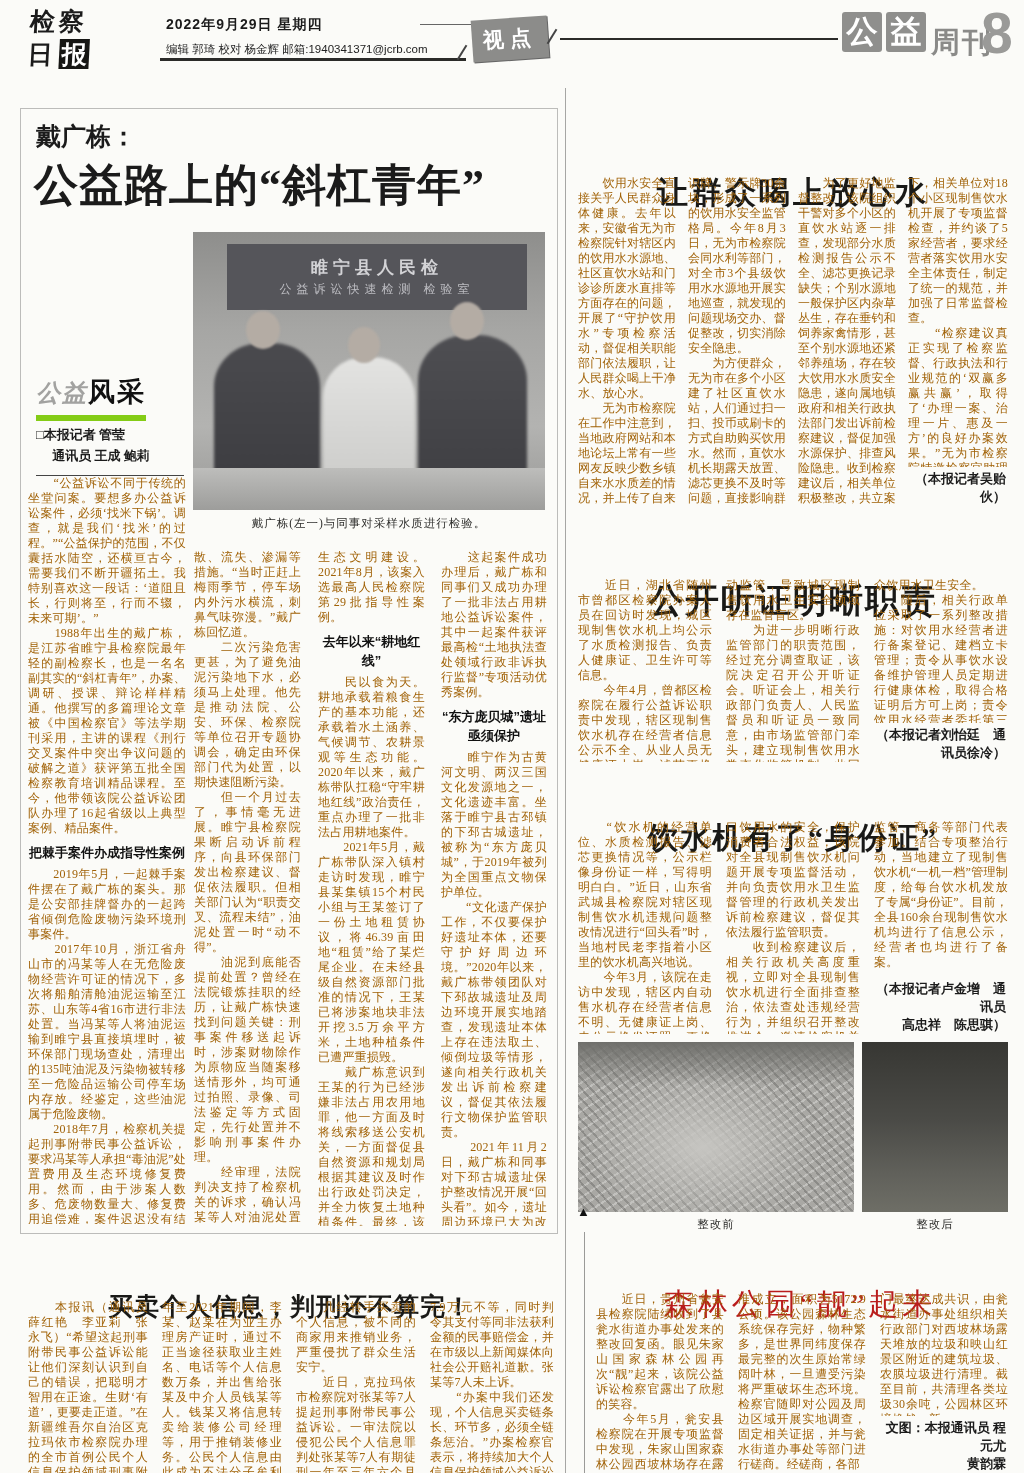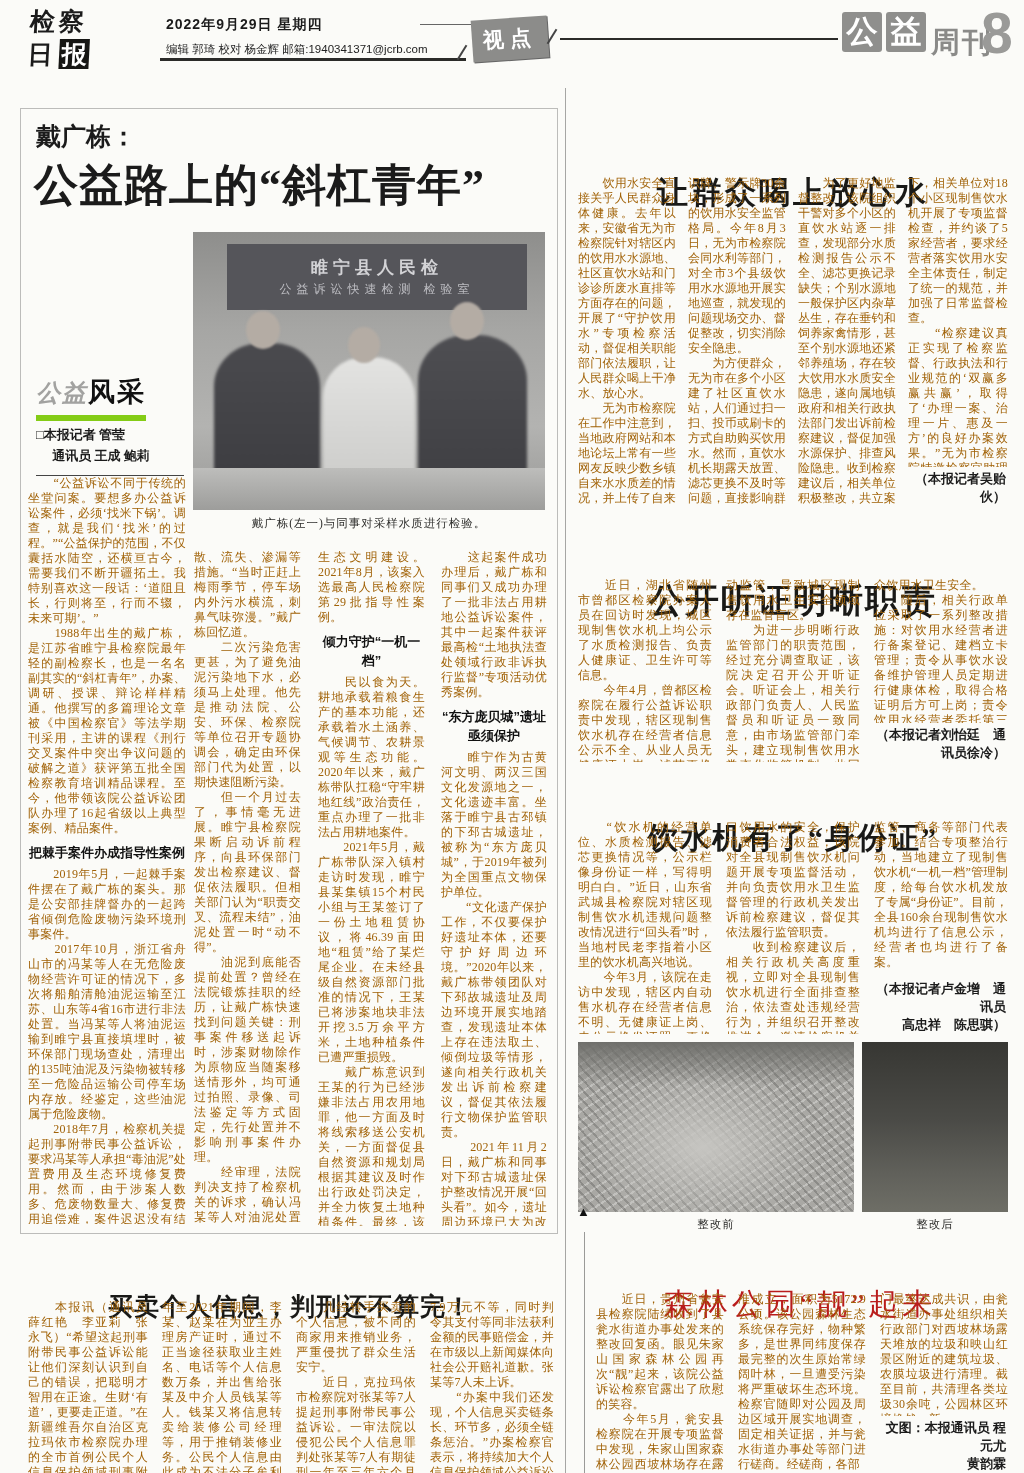--- a/index.html
+++ b/index.html
@@ -134,21 +134,21 @@
 
   <div class="abs" style="left:194px;top:550px;width:107px;height:676px;overflow:hidden;">
     <div class="body-text">散、流失、渗漏等措施。“当时正赶上梅雨季节，停车场内外污水横流，刺鼻气味弥漫。”戴广栋回忆道。
 　　二次污染危害更甚，为了避免油泥污染地下水，必须马上处理。他先是推动法院、公安、环保、检察院等单位召开专题协调会，确定由环保部门代为处置，以期快速阻断污染。
 　　但一个月过去了，事情毫无进展。睢宁县检察院果断启动诉前程序，向县环保部门发出检察建议、督促依法履职。但相关部门认为“职责交叉、流程未结”，油泥处置一时“动不得”。
 　　油泥到底能否提前处置？曾经在法院锻炼挂职的经历，让戴广栋快速找到问题关键：刑事案件移送起诉时，涉案财物除作为原物应当随案移送情形外，均可通过拍照、录像、司法鉴定等方式固定，先行处置并不影响刑事案件办理。
 　　经审理，法院判决支持了检察机关的诉求，确认冯某等人对油泥处置费用承担连带责任。该案的成功办理，服务保障</div>
   </div>
   <div class="abs" style="left:318px;top:550px;width:107px;height:676px;overflow:hidden;">
     <div class="body-text">生态文明建设。2021年8月，该案入选最高人民检察院第29批指导性案例。</div>
-    <div class="subhead">倾力守护“一机一档”</div>
+    <div class="subhead">去年以来“耕地红线”</div>
     <div class="body-text">　　民以食为天。耕地承载着粮食生产的基本功能，还承载着水土涵养、气候调节、农耕景观等生态功能。2020年以来，戴广栋带队扛稳“守牢耕地红线”政治责任，重点办理了一批非法占用耕地案件。
 　　2021年5月，戴广栋带队深入镇村走访时发现，睢宁县某集镇15个村民小组与王某签订了一份土地租赁协议，将46.39亩田地“租赁”给了某烂尾企业。在未经县级自然资源部门批准的情况下，王某已将涉案地块非法开挖3.5万余平方米，土地种植条件已遭严重损毁。
 　　戴广栋意识到王某的行为已经涉嫌非法占用农用地罪，他一方面及时将线索移送公安机关，一方面督促县自然资源和规划局根据其建议及时作出行政处罚决定，并全力恢复土地种植条件。最终，该地块得以重新复耕。</div>
   </div>
   <div class="abs" style="left:441px;top:550px;width:106px;height:676px;overflow:hidden;">
     <div class="body-text">　　这起案件成功办理后，戴广栋和同事们又成功办理了一批非法占用耕地公益诉讼案件，其中一起案件获评最高检“土地执法查处领域行政非诉执行监督”专项活动优秀案例。</div>
     <div class="subhead">“东方庞贝城”遗址亟须保护</div>
     <div class="body-text">　　睢宁作为古黄河文明、两汉三国文化发源地之一，文化遗迹丰富。坐落于睢宁县古邳镇的下邳古城遗址，被称为“东方庞贝城”，于2019年被列为全国重点文物保护单位。
 　　“文化遗产保护工作，不仅要保护好遗址本体，还要守护好周边环境。”2020年以来，戴广栋带领团队对下邳故城遗址及周边环境开展实地踏查，发现遗址本体上存在违法取土、倾倒垃圾等情形，遂向相关行政机关发出诉前检察建议，督促其依法履行文物保护监管职责。
 　　2021年11月2日，戴广栋和同事对下邳古城遗址保护整改情况开展“回头看”。如今，遗址周边环境已大为改观。当年11月，这起案件获评全省文物和文化遗产保护公益诉讼典型案例。</div>

